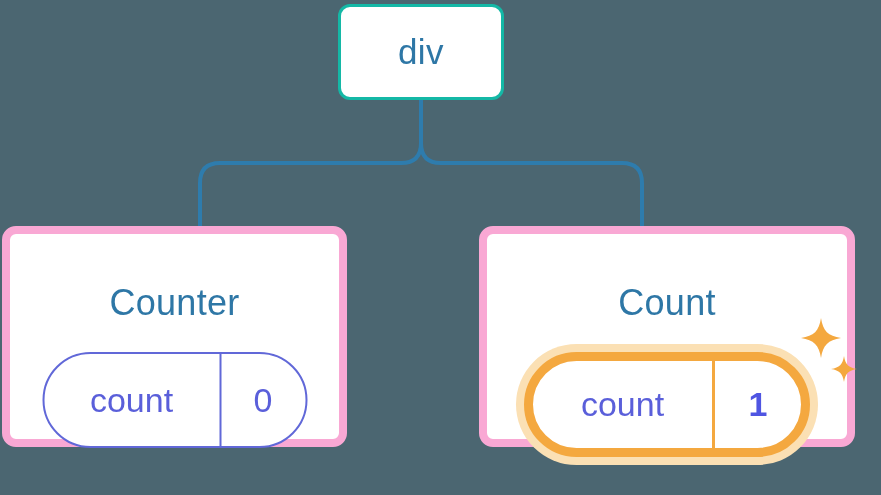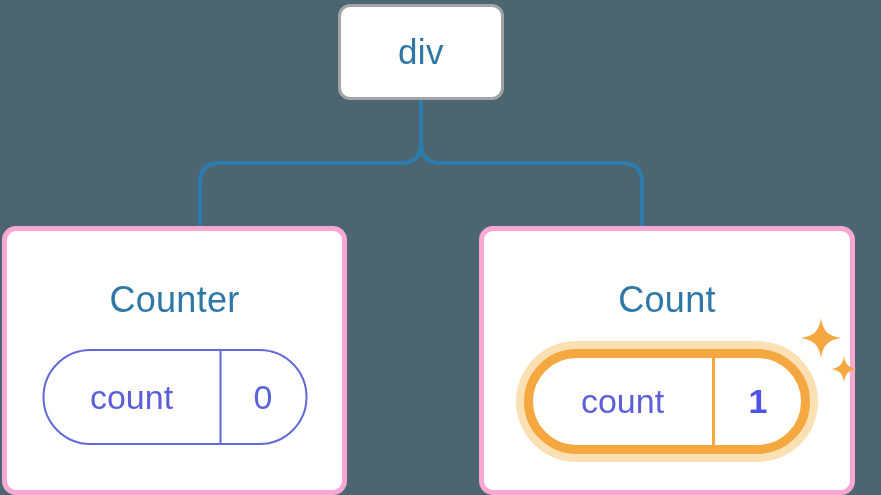--- a/index.html
+++ b/index.html
@@ -32,41 +32,41 @@
 
   
   #root-node {
     position: absolute;
     left: 338px;
     top: 4px;
     width: 166px;
     height: 96px;
     box-sizing: border-box;
     background: #FFFFFF;
-    border: 3px solid #a3a3a3;
+    border: 3px solid #14b8a6;
     border-radius: 12px;
     display: flex;
     align-items: center;
     justify-content: center;
   }
   #root-node .node-label {
     font-size: 35px;
     color: #2E77A6;
     letter-spacing: 0.5px;
   }
 
   
   .card {
     position: absolute;
     box-sizing: border-box;
     background: #FFFFFF;
-    border: 5px solid #f9a8d4;
+    border: 8px solid #f9a8d4;
     border-radius: 14px;
     top: 226px;
-    height: 269px;
+    height: 221px;
   }
   #card-counter {
     left: 2px;
     width: 345px;
   }
   #card-count {
     left: 479px;
     width: 376px;
   }
 

